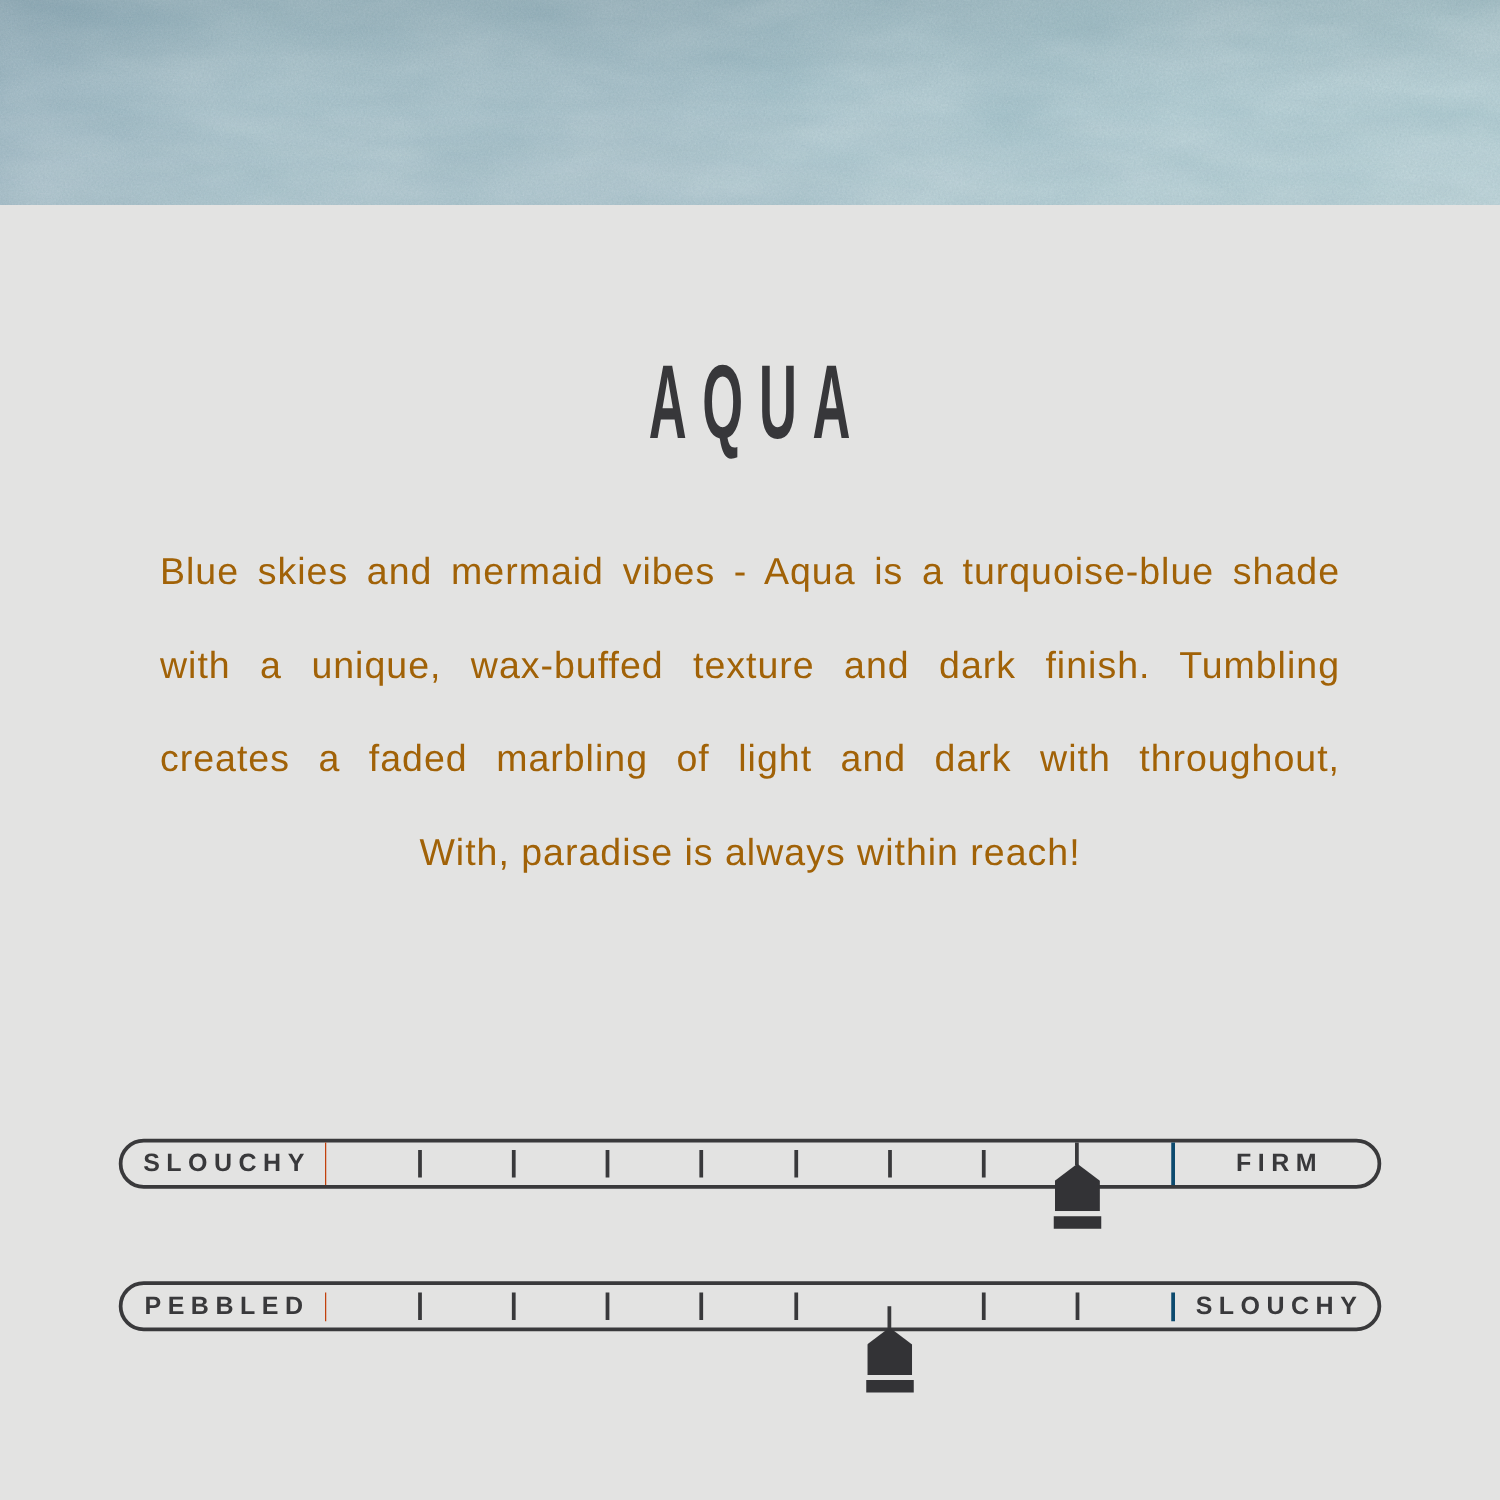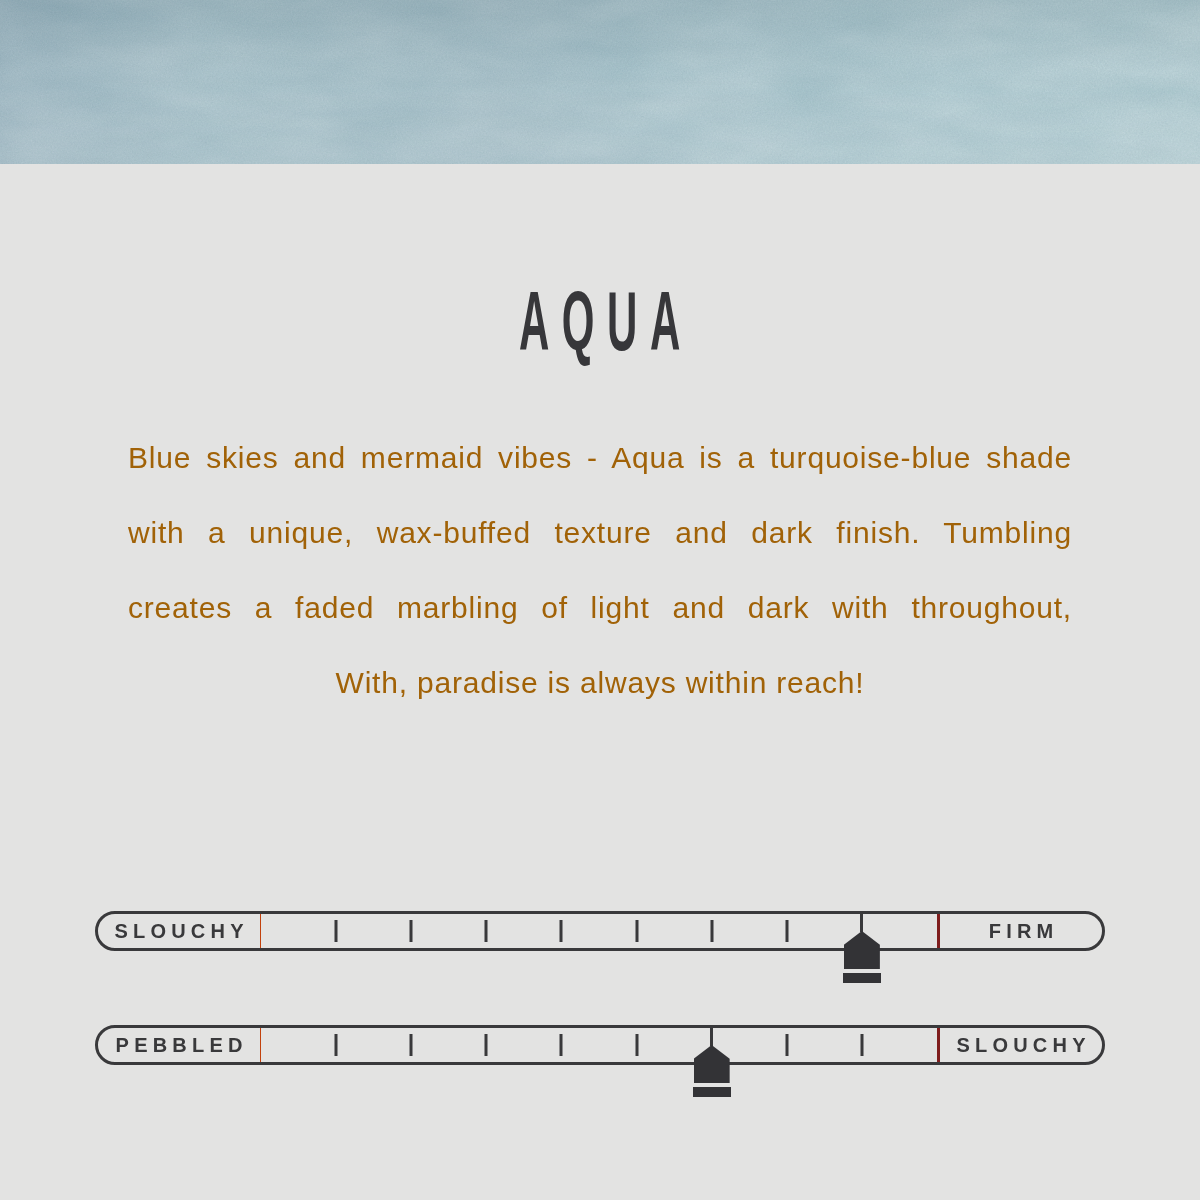--- a/index.html
+++ b/index.html
@@ -71,21 +71,21 @@
     width:162px;flex:0 0 162px;
     display:flex;align-items:center;justify-content:center;
     color:#39393b;
     font-weight:700;
     font-size:20px;
     letter-spacing:0.26em;
     text-indent:0.26em;
     white-space:nowrap;
   }
   .slider .cap-left{border-right:1px solid #c2410c;}
-  .slider .cap-right{border-left:3px solid #7f1d1d;}
+  .slider .cap-right{border-left:3px solid #0c4a6e;}
   .slider .track{flex:1 1 auto;position:relative;}
   .tick{
     position:absolute;top:50%;
     width:3px;height:22px;
     background:#39393b;
     transform:translate(-50%,-50%);
   }
   .marker{
     position:absolute;top:0;
     transform:translateX(-50%);
@@ -94,21 +94,21 @@
   }
   .marker .m-tick{width:3px;height:18px;background:#39393b;}
   .marker .m-pent{
     width:36px;height:38px;background:#333336;
     clip-path:polygon(50% 0%,100% 36%,100% 100%,0% 100%,0% 36%);
     margin-top:-1px;
   }
   .marker .m-strip{width:38px;height:10px;background:#333336;margin-top:4px;}
 
   .slider-1{top:911px;}
-  .slider-2{top:1025px;}
+  .slider-2{top:1025px;align-items:center;}
 </style>
 </head>
 <body>
 
 <div class="page">
 
   <div class="band">
     <svg viewBox="0 0 1200 164" preserveAspectRatio="none" aria-hidden="true">
       <defs>
         <linearGradient id="bandGrad" x1="0" y1="0" x2="1" y2="0">

